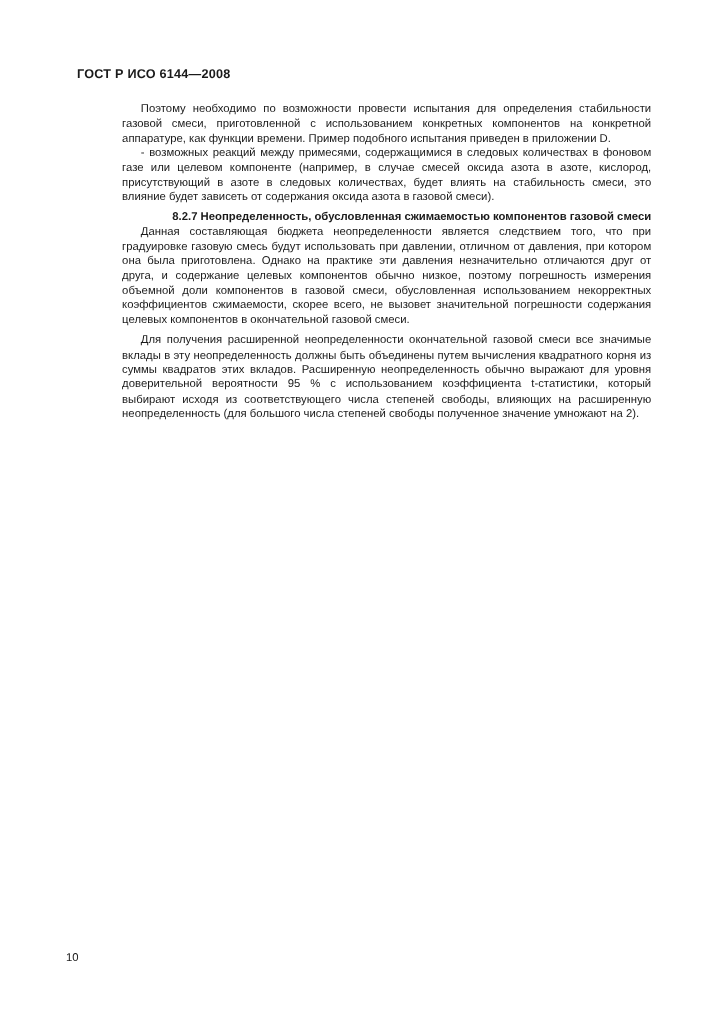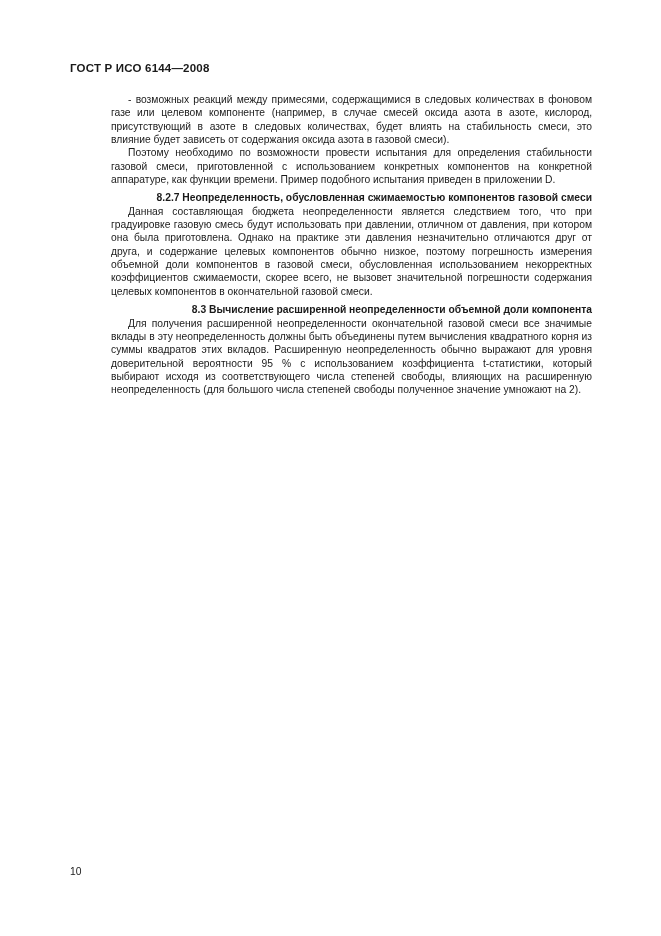--- a/index.html
+++ b/index.html
@@ -58,47 +58,46 @@
     line-height: 13.35px;
     font-weight: bold;
     text-indent: 17px;
     text-align: right;
   }
   .gap-heading {
     height: 5px;
   }
   .page-number {
     position: absolute;
-    left: 70px;
+    left: 60px;
     top: 866px;
     font-size: 10.3px;
   }
 </style>
 </head>
 <body>
 
 <div class="page">
 
   <div class="header">ГОСТ Р ИСО 6144—2008</div>
 
   <div class="content">
 
+    <p class="body-text indent">Поэтому необходимо по возможности провести испытания для определения стабильности газовой смеси, приготовленной с использованием конкретных компонентов на конкретной аппаратуре, как функции времени. Пример подобного испытания приведен в приложении D.</p>
+
     <p class="body-text dash">-  возможных реакций между примесями, содержащимися в следовых количествах в фоновом газе или целевом компоненте (например, в случае смесей оксида азота в азоте, кислород, присутствующий в азоте в следовых количествах, будет влиять на стабильность смеси, это влияние будет зависеть от содержания оксида азота в газовой смеси).</p>
-
-    <p class="body-text indent">Поэтому необходимо по возможности провести испытания для определения стабильности газовой смеси, приготовленной с использованием конкретных компонентов на конкретной аппаратуре, как функции времени. Пример подобного испытания приведен в приложении D.</p>
 
     <div class="gap-heading"></div>
 
     <h3 class="sub-heading">8.2.7  Неопределенность, обусловленная сжимаемостью компонентов газовой смеси</h3>
 
     <p class="body-text indent">Данная составляющая бюджета неопределенности является следствием того, что при градуировке газовую смесь будут использовать при давлении, отличном от давления, при котором она была приготовлена. Однако на практике эти давления незначительно отличаются друг от друга, и содержание целевых компонентов обычно низкое, поэтому погрешность измерения объемной доли компонентов в газовой смеси, обусловленная использованием некорректных коэффициентов сжимаемости, скорее всего, не вызовет значительной погрешности содержания целевых компонентов в окончательной газовой смеси.</p>
 
     <div class="gap-heading"></div>
 
-    <h3 class="sub-heading">8.3  Вычисление расширенной неопределенности объемной доли компонента</h3>
 
     <p class="body-text indent">Для получения расширенной неопределенности окончательной газовой смеси все значимые вклады в эту неопределенность должны быть объединены путем вычисления квадратного корня из суммы квадратов этих вкладов. Расширенную неопределенность обычно выражают для уровня доверительной вероятности 95 % с использованием коэффициента t-статистики, который выбирают исходя из соответствующего числа степеней свободы, влияющих на расширенную неопределенность (для большого числа степеней свободы полученное значение умножают на 2).</p>
 
 
   </div>
 
   <div class="page-number">10</div>
 
 </div>
 

